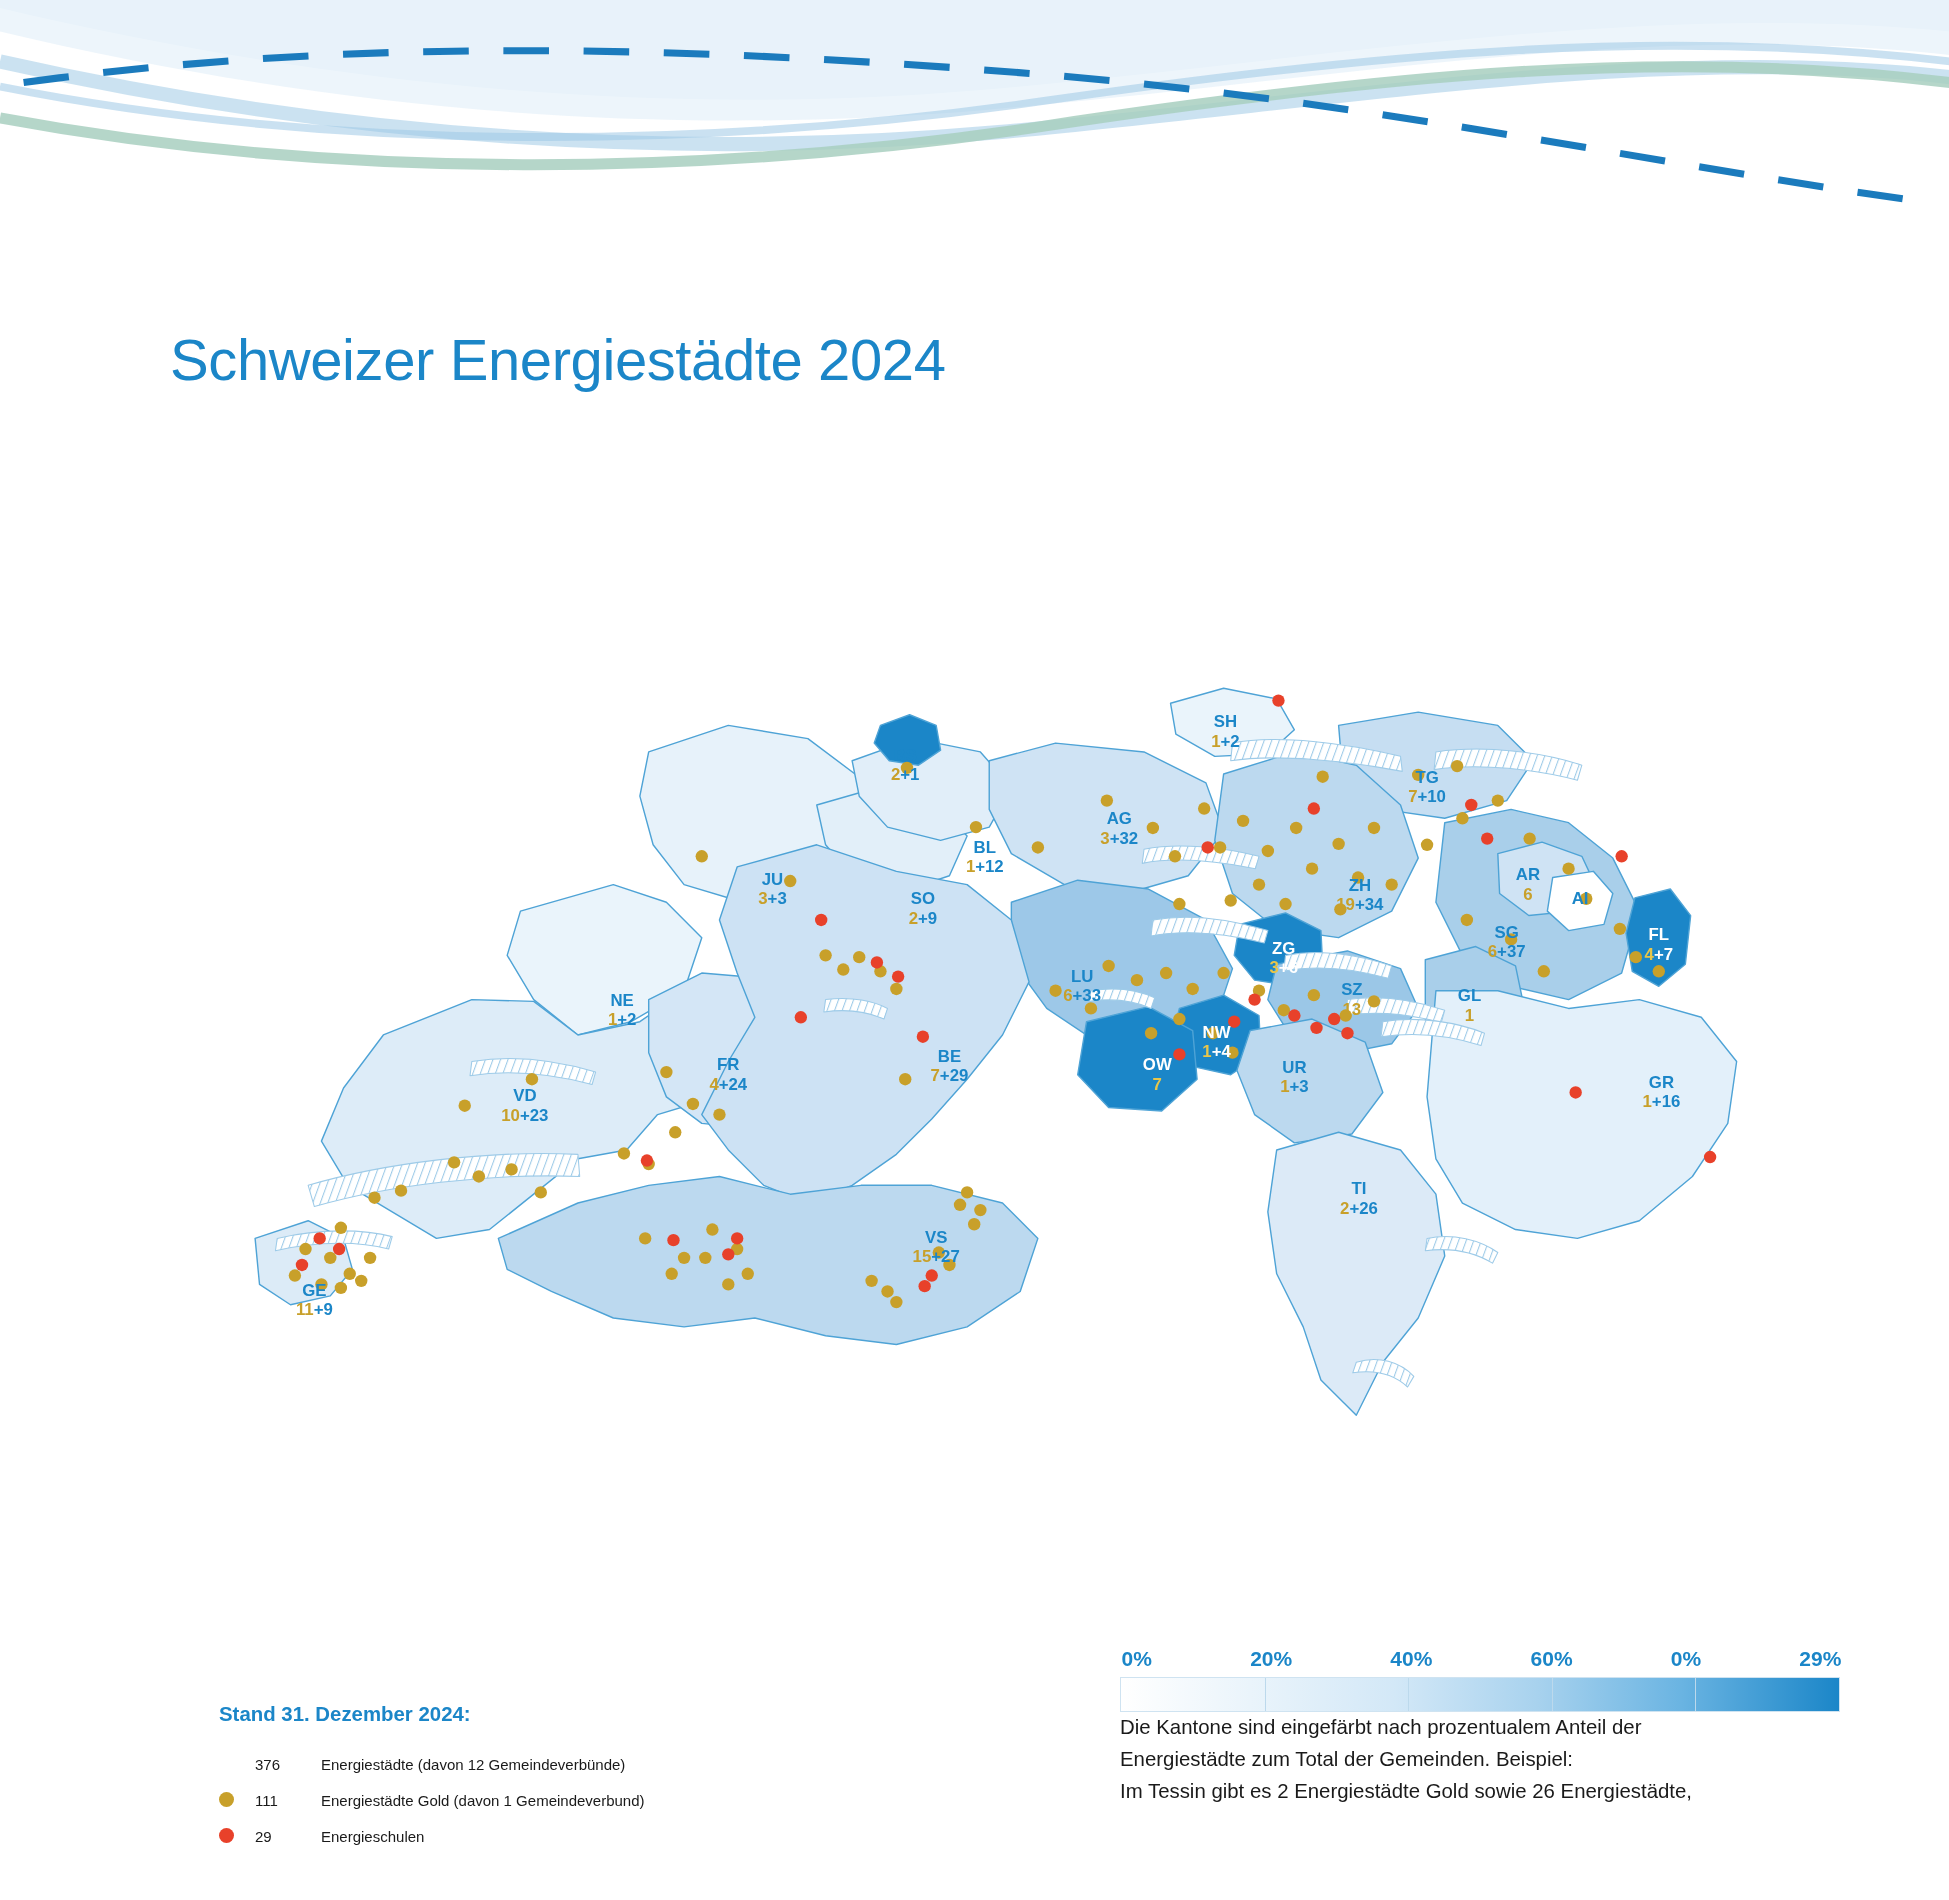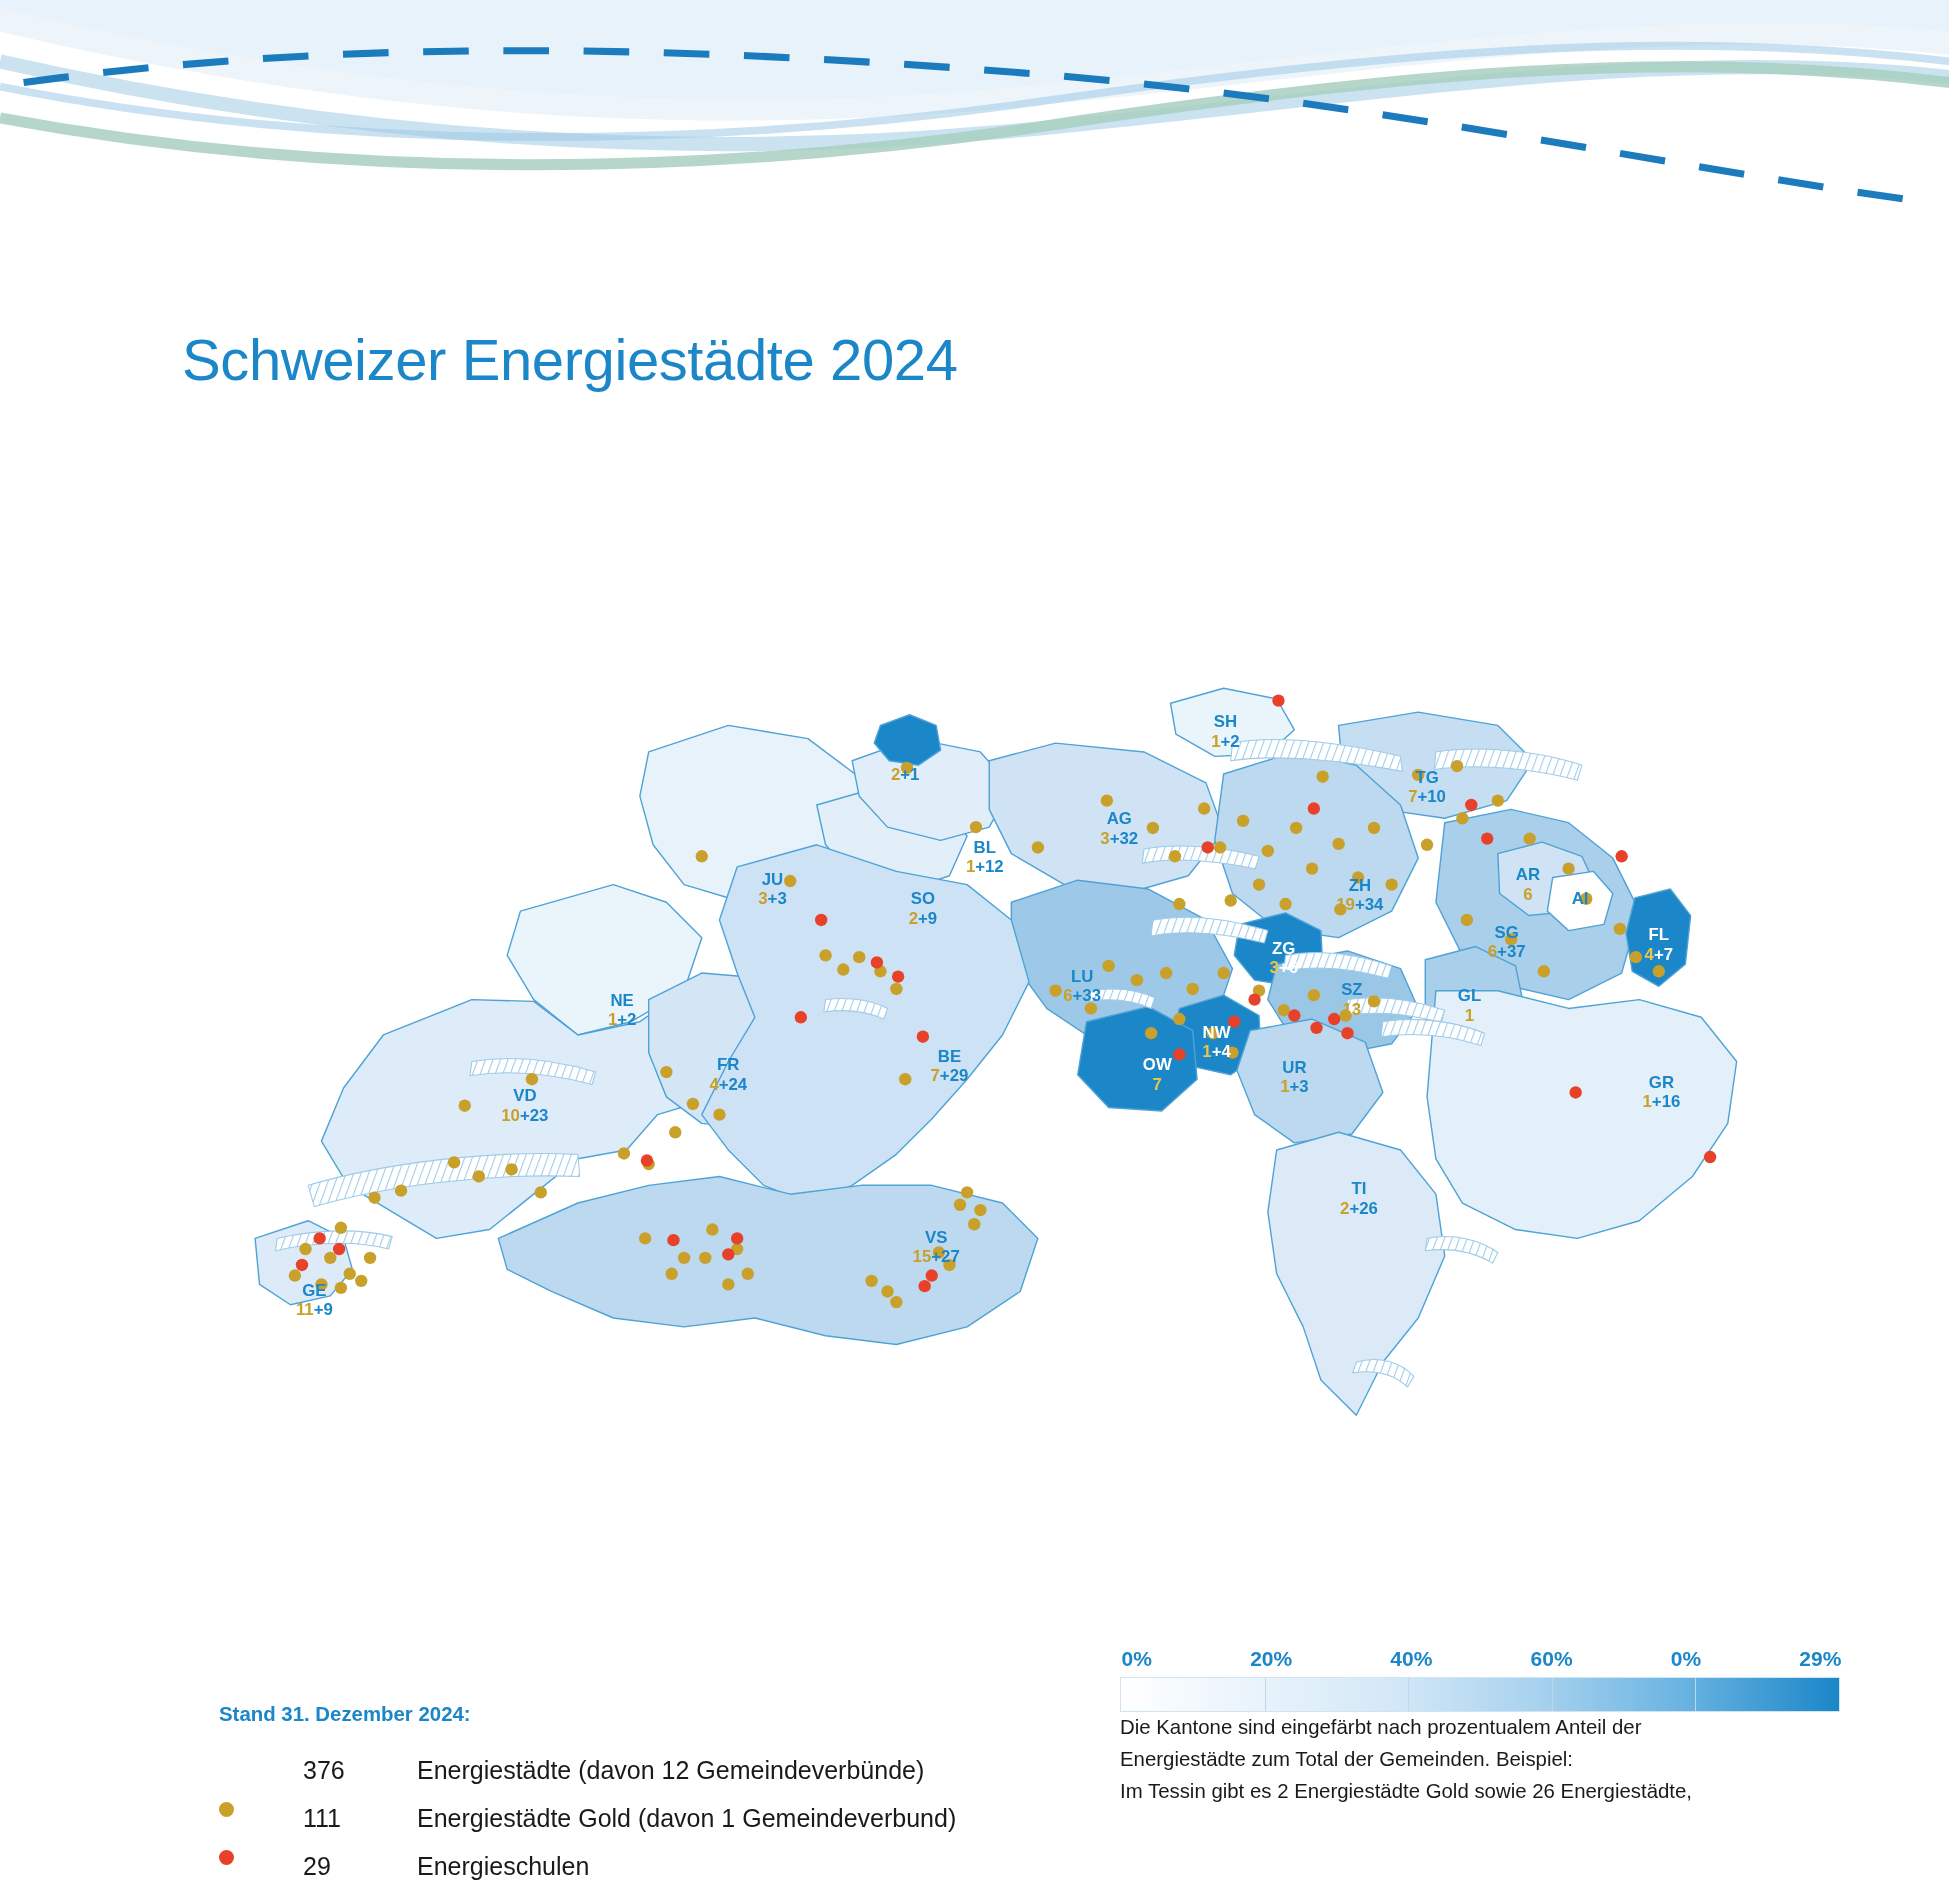--- a/index.html
+++ b/index.html
@@ -21,21 +21,21 @@
     position: absolute;
     top: 0; left: 0;
     width: 1950px;
     height: 236px;
     overflow: hidden;
   }
 
   
   .page-title {
     position: absolute;
-    left: 182px;
+    left: 170px;
     top: 326px;
     font-size: 58px;
     font-weight: 400;
     color: #1b86c8;
     letter-spacing: -0.4px;
     white-space: nowrap;
   }
 
   
   .map-wrap {
@@ -69,25 +69,24 @@
     margin-top: 38px;
   }
   .legend-stand {
     font-size: 20.4px;
     font-weight: bold;
     color: #1b86c8;
     margin-bottom: 30px;
   }
   .legend-row {
     display: flex;
-    align-items: flex-start;
+    align-items: flex-end;
     margin-bottom: 19px;
-    font-size: 25px;
+    font-size: 15px;
     color: #1a1a1a;
-    gap: 48px;
   }
   .legend-dot-cell {
     width: 36px;
     flex: 0 0 36px;
     display: flex;
     justify-content: flex-start;
     align-items: center;
   }
   .legend-dot {
     width: 15px; height: 15px;

